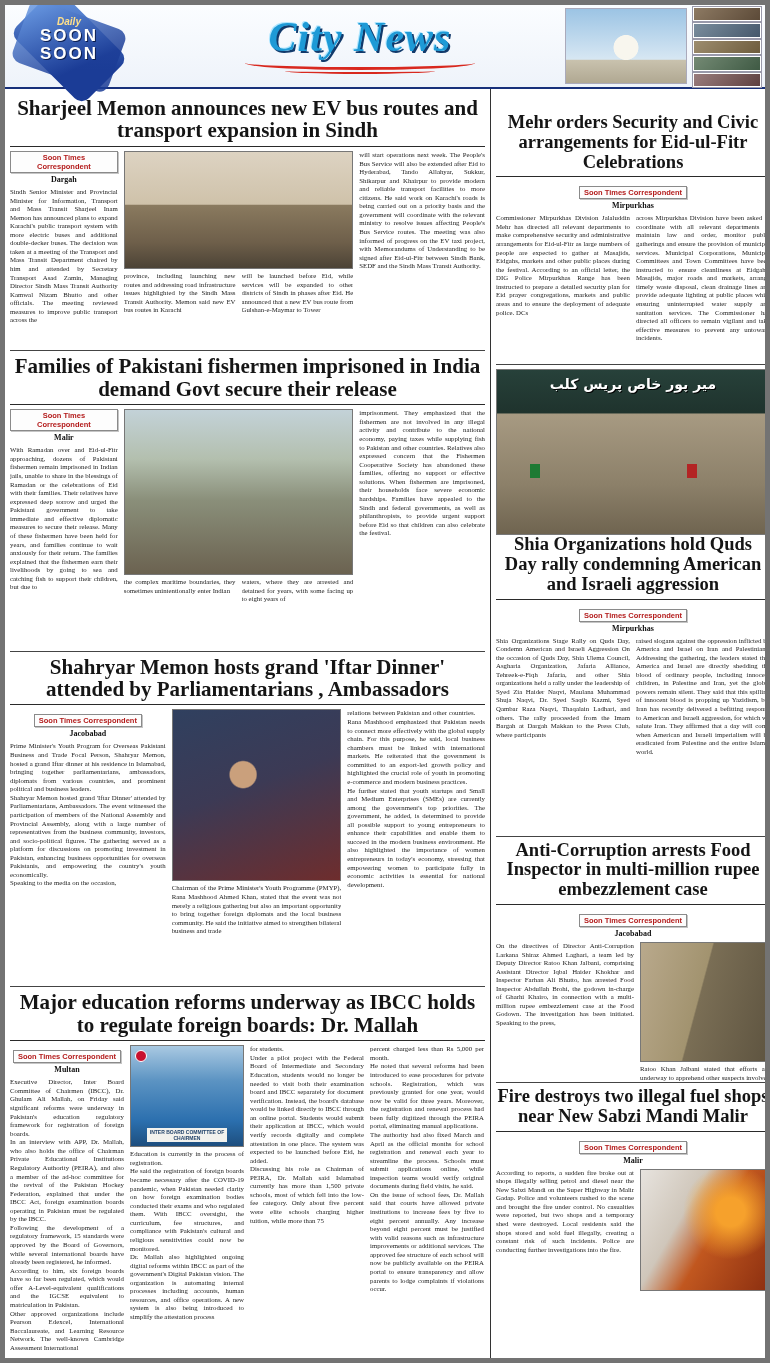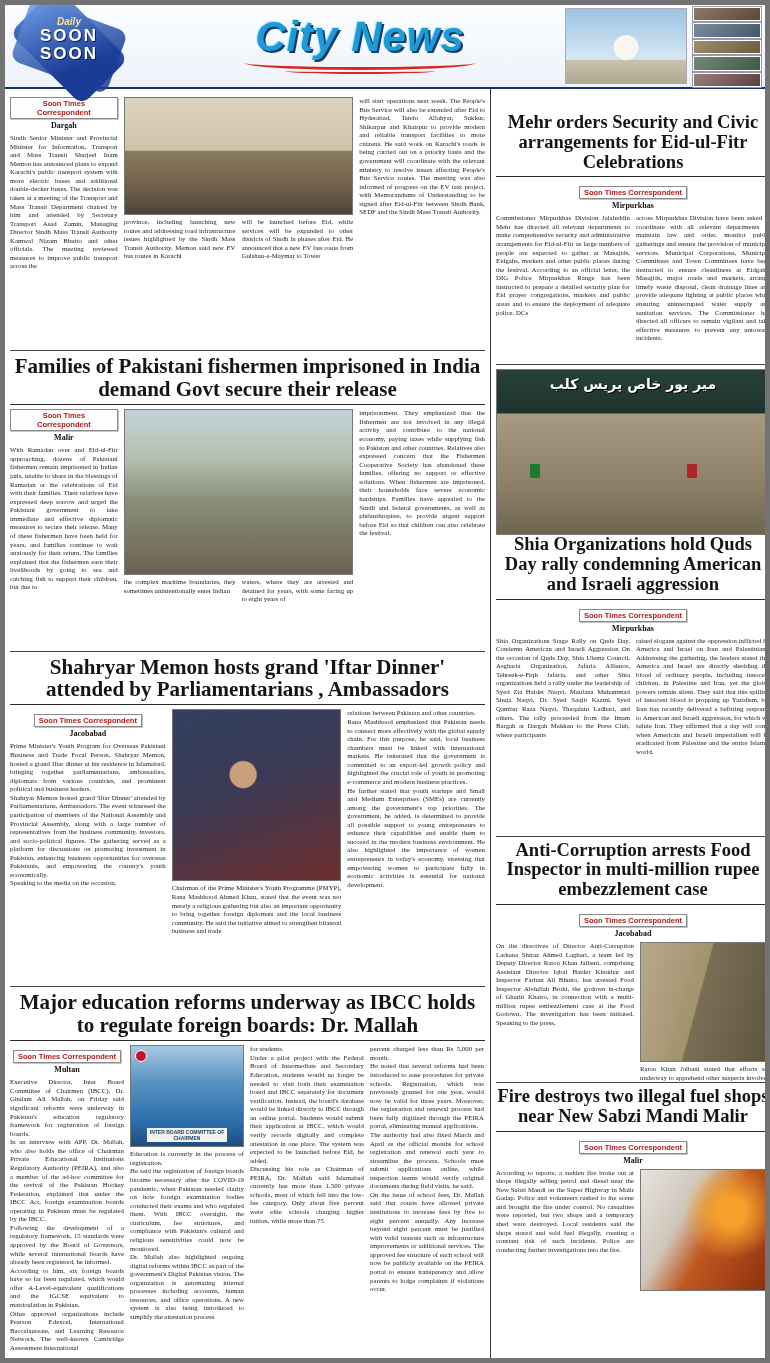--- a/index.html
+++ b/index.html
@@ -9,21 +9,21 @@
 
   
   .header { position:relative; height:84px; border-bottom:2px solid #17307a; background:linear-gradient(180deg,#fbfdff,#eef3fa); }
   .logo { position:absolute; left:8px; top:3px; width:112px; height:76px; }
   .logo::before, .logo::after { content:""; position:absolute; inset:5px; background:linear-gradient(135deg,#6fa0e8,#1b3c96 70%); transform:rotate(45deg); border-radius:10px; }
   .logo::after { transform:rotate(20deg); opacity:.85; }
   .logo-text { position:relative; z-index:2; text-align:center; padding-top:8px; font-family:"Liberation Sans",sans-serif; }
   .logo-daily { color:#ffe08a; font-style:italic; font-size:10px; font-weight:bold; }
   .logo-l1,.logo-l2 { color:#fff; font-weight:bold; font-size:17px; letter-spacing:2px; line-height:1.05; text-shadow:1px 1px 0 #0c1d4d; }
   .title-wrap { position:absolute; left:225px; top:8px; width:260px; text-align:center; }
-  .title { font-family:Liberation Sans, sans-serif; font-weight:bold; font-style:italic; font-size:42px; color:#1e9ad6; text-shadow:2px 2px 0 #123a6b, -1px -1px 0 #aee6ff; letter-spacing:1px; }
+  .title { font-family:Liberation Serif, serif; font-weight:bold; font-style:italic; font-size:42px; color:#1e9ad6; text-shadow:2px 2px 0 #123a6b, -1px -1px 0 #aee6ff; letter-spacing:1px; }
   .swoosh { margin:2px auto 0; width:230px; height:7px; border-bottom:3px solid #d8281e; border-radius:0 0 50% 50% / 0 0 100% 100%; }
   .swoosh2 { margin:1px auto 0; width:150px; height:3px; border-bottom:2px solid #d8281e; border-radius:0 0 50% 50% / 0 0 100% 100%; }
   .mosque { position:absolute; right:78px; top:3px; width:122px; height:76px; border:1px solid #aab;
      background: radial-gradient(circle at 50% 52%, #f8f6ee 17%, rgba(0,0,0,0) 18%),
                  linear-gradient(180deg,#9cc4e4,#d7e7f3 68%,#c9c2ae 69%,#b0a892); }
   .strip { position:absolute; right:4px; top:2px; width:68px; height:80px; display:flex; flex-direction:column; gap:2px; }
   .strip div { flex:1; border:1px solid #fff; box-shadow:0 0 0 1px #99a; }
   .s1{background:linear-gradient(135deg,#8d7a63,#5c4a38);} .s2{background:linear-gradient(135deg,#7a8d9d,#46586b);}
   .s3{background:linear-gradient(135deg,#9d8d6e,#6e5c3d);} .s4{background:linear-gradient(135deg,#748a74,#3f5a44);}
   .s5{background:linear-gradient(135deg,#9a7d7d,#5e4040);}
@@ -94,20 +94,21 @@
       <div class="s4"></div>
       <div class="s5"></div>
     </div>
   </header>
 
   <div class="content">
 
     <div class="leftcol">
 
       <article class="art" style="height:260px">
+        <h2>Sharjeel Memon announces new EV bus routes and transport expansion in Sindh</h2>
         <div class="row">
           <div style="width:108px">
             <div class="byline">
               <span class="corr">Soon Times Correspondent</span>
               <div class="city">Dargah</div>
             </div>
             <div class="bodytext" style="height:168px">Sindh Senior Minister and Provincial Minister for Information, Transport and Mass Transit Sharjeel Inam Memon has announced plans to expand Karachi's public transport system with more electric buses and additional double-decker buses. The decision was taken at a meeting of the Transport and Mass Transit Department chaired by him and attended by Secretary Transport Asad Zamin, Managing Director Sindh Mass Transit Authority Kamwal Nizam Bhutto and other officials. The meeting reviewed measures to improve public transport across the</div>
           </div>
           <div style="width:230px">
             <div class="photo ev-photo"></div>

